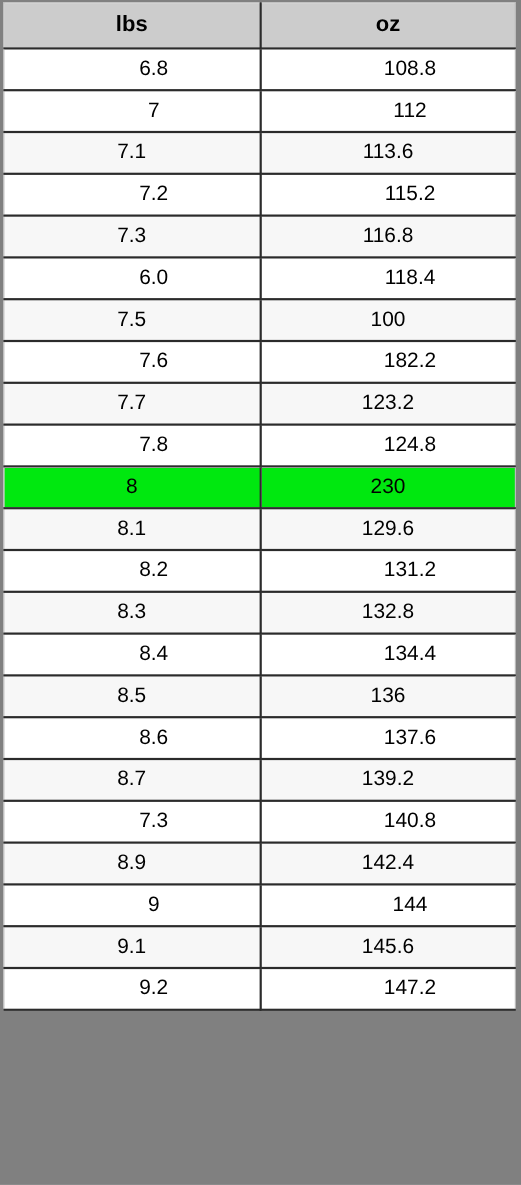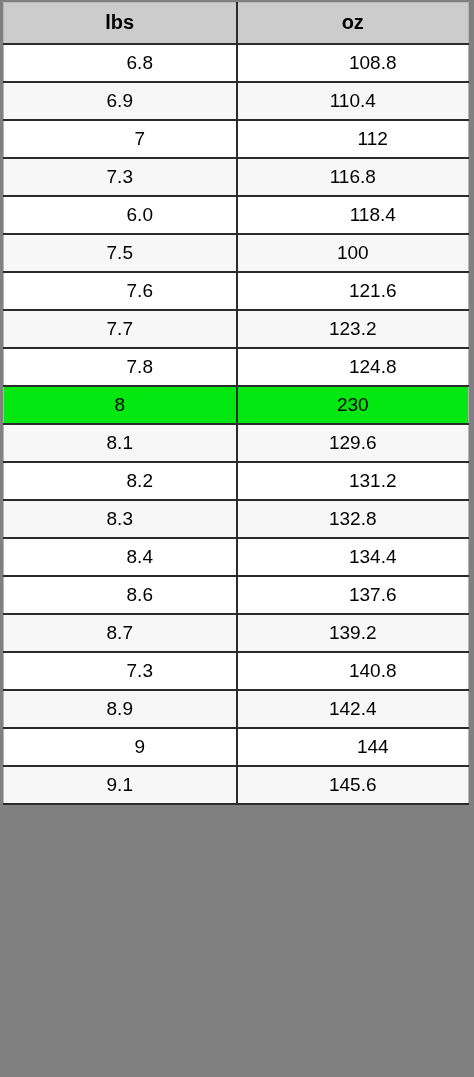--- a/index.html
+++ b/index.html
@@ -99,43 +99,47 @@
         <th>lbs</th>
         <th>oz</th>
       </tr>
     </thead>
     <tbody id="table-body">
 
     <tr class="row-odd">
           <td>6.8</td>
           <td>108.8</td>
         </tr>
-        <tr class="row-even">
-          <td>6.9</td>
-          <td>110.4</td>
-        </tr>
         <tr class="row-odd">
           <td>7</td>
           <td>112</td>
         </tr>
         <tr class="row-even">
+          <td>7.1</td>
+          <td>113.6</td>
+        </tr>
+        <tr class="row-odd">
+          <td>7.2</td>
+          <td>115.2</td>
+        </tr>
+        <tr class="row-even">
           <td>7.3</td>
           <td>116.8</td>
         </tr>
         <tr class="row-odd">
           <td>6.0</td>
           <td>118.4</td>
         </tr>
         <tr class="row-even">
           <td>7.5</td>
           <td>100</td>
         </tr>
         <tr class="row-odd">
           <td>7.6</td>
-          <td>121.6</td>
+          <td>182.2</td>
         </tr>
         <tr class="row-even">
           <td>7.7</td>
           <td>123.2</td>
         </tr>
         <tr class="row-odd">
           <td>7.8</td>
           <td>124.8</td>
         </tr>
         <tr class="row-highlight">
@@ -151,20 +155,24 @@
           <td>131.2</td>
         </tr>
         <tr class="row-even">
           <td>8.3</td>
           <td>132.8</td>
         </tr>
         <tr class="row-odd">
           <td>8.4</td>
           <td>134.4</td>
         </tr>
+        <tr class="row-even">
+          <td>8.5</td>
+          <td>136</td>
+        </tr>
         <tr class="row-odd">
           <td>8.6</td>
           <td>137.6</td>
         </tr>
         <tr class="row-even">
           <td>8.7</td>
           <td>139.2</td>
         </tr>
         <tr class="row-odd">
           <td>7.3</td>
@@ -175,16 +183,20 @@
           <td>142.4</td>
         </tr>
         <tr class="row-odd">
           <td>9</td>
           <td>144</td>
         </tr>
         <tr class="row-even">
           <td>9.1</td>
           <td>145.6</td>
         </tr>
+        <tr class="row-odd">
+          <td>9.2</td>
+          <td>147.2</td>
+        </tr>
       </tbody>
   </table>
 
 </div>
 
 </body></html>

